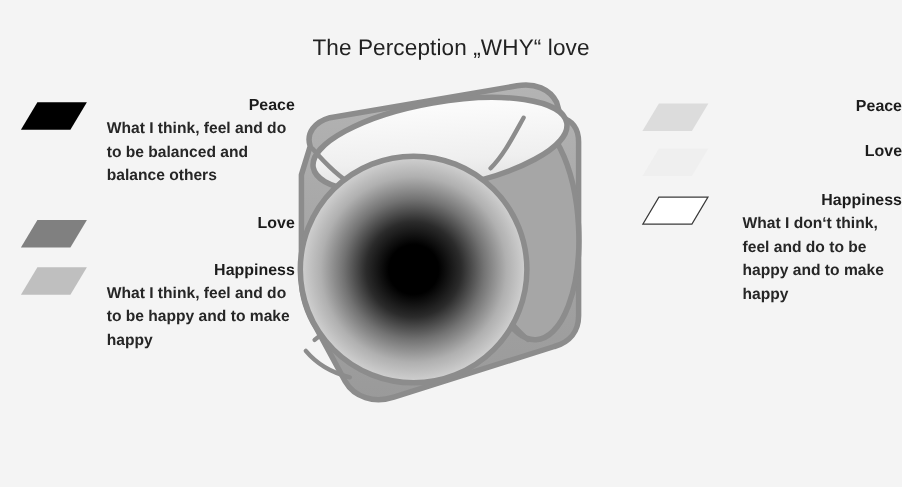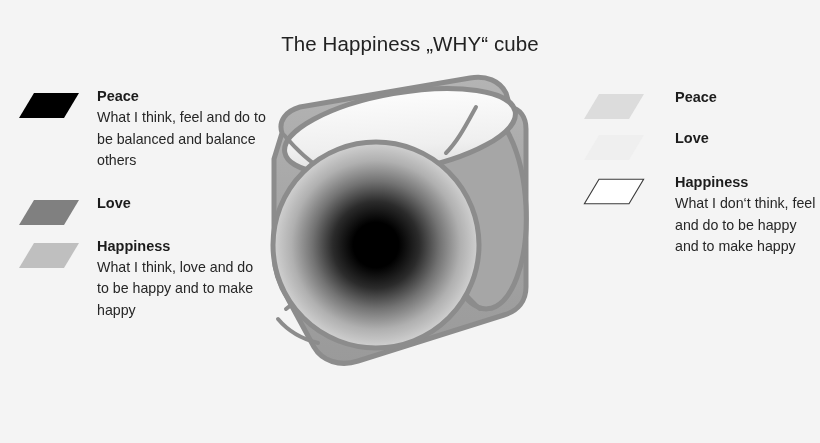--- a/index.html
+++ b/index.html
@@ -67,45 +67,46 @@
     margin-left: 79px;
   }
   .legend-col.right .legend-text { margin-left: 92px; }
 
   .legend-title {
     font-size: 14.5px;
     font-weight: bold;
     color: #1c1c1c;
     line-height: 20px;
     margin: 0 0 1px 0;
+    text-align: right;
   }
   .legend-desc {
     font-size: 14.2px;
-    font-weight: 400;
+    font-weight: 700;
     color: #262626;
     line-height: 21.5px;
     margin: 0;
   }
 
   
   .cube-wrap {
     position: absolute;
     left: 248px;
     top: 73px;
     width: 316px;
     height: 306px;
   }
   .cube-wrap svg { display: block; }
 </style>
 </head>
 <body style="background: rgb(244, 244, 244);">
 
 <div id="stage">
 
-  <div class="title">The Happiness „WHY“ cube</div>
+  <div class="title">The Perception „WHY“ love</div>
 
   <div class="legend-col left">
 
     <div class="legend-item i0">
       <div class="swatch">
         <svg viewBox="0 0 62 27" xmlns="http://www.w3.org/2000/svg">
           <polygon points="16,1 61,1 46,26 1,26" fill="#000000"></polygon>
         </svg>
       </div>
       <div class="legend-text">
@@ -126,21 +127,21 @@
     </div>
 
     <div class="legend-item i2">
       <div class="swatch">
         <svg viewBox="0 0 62 27" xmlns="http://www.w3.org/2000/svg">
           <polygon points="16,1 61,1 46,26 1,26" fill="#bfbfbf"></polygon>
         </svg>
       </div>
       <div class="legend-text">
         <p class="legend-title">Happiness</p>
-        <p class="legend-desc">What I think, love and do to be happy and to make happy</p>
+        <p class="legend-desc">What I think, feel and do to be happy and to make happy</p>
       </div>
     </div>
 
   </div>
 
   <div class="legend-col right">
 
     <div class="legend-item i0">
       <div class="swatch">
         <svg viewBox="0 0 62 27" xmlns="http://www.w3.org/2000/svg">

